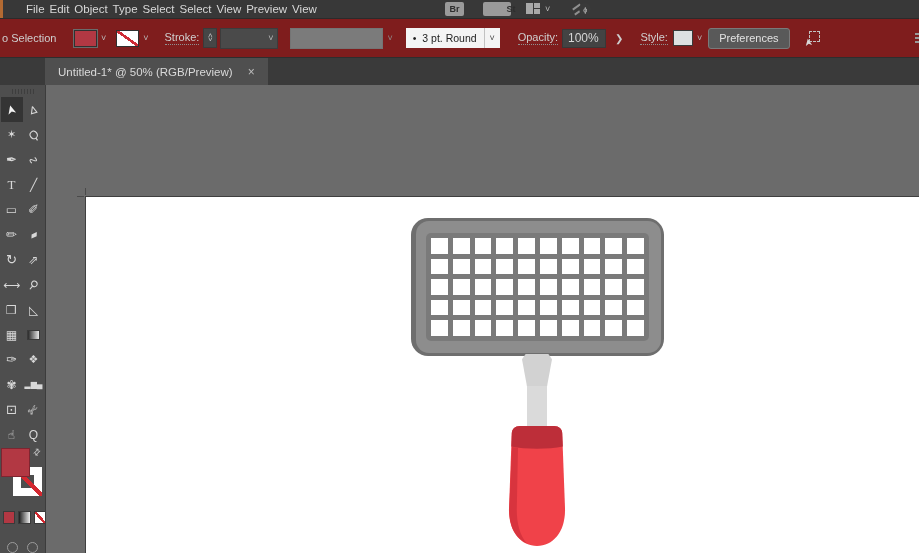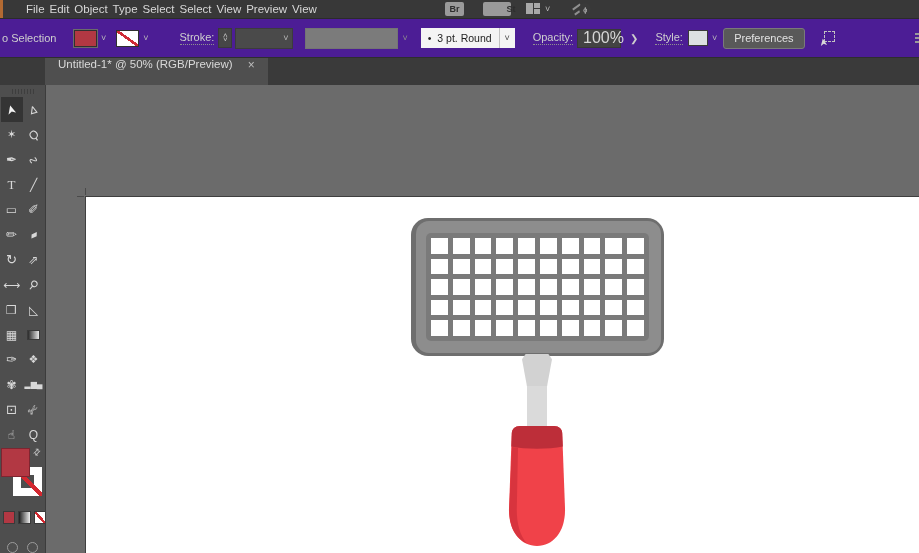--- a/index.html
+++ b/index.html
@@ -23,54 +23,54 @@
   .ws-icon div:first-child { grid-row:1/3; }
   .chev { color:#bdbdbd; font-size:9px; line-height:1; }
   .ws-chev { margin-left:4px; }
   .power-icon { margin-left:22px; position:relative; width:20px; height:16px; }
   .power-icon .slash1,.power-icon .slash2 { position:absolute; width:9px; height:2px; background:#8f8f8f; transform:rotate(-35deg); }
   .power-icon .slash1 { left:0; top:5px; } .power-icon .slash2 { left:2px; top:10px; }
   .power-icon .pcirc { position:absolute; right:1px; top:2px; width:12px; height:12px; border-radius:50%;
     background:#3a3a3a; color:#c9c9c9; font-size:7px; display:flex; align-items:center; justify-content:center; }
 
   
-  .controlbar { height:38px; background:#4c1d95; border-bottom:1px solid #2e2e2e; display:flex;
+  .controlbar { height:38px; background:#7f1d1d; border-bottom:1px solid #2e2e2e; display:flex;
     align-items:center; font-size:11px; color:#cfcfcf; flex:0 0 39px; position:relative; }
   .sel-status { margin-left:2px; width:56px; }
   .swatch { width:23px; height:17px; border:1px solid #303030; }
   .swatch.fill { outline:1px solid #6b6b6b; }
   .swatch.none { background:#fff; background-image:linear-gradient(to top right, transparent 45%, #cf2b35 45%, #cf2b35 56%, transparent 56%); }
   .sw-group { display:flex; align-items:center; gap:4px; }
   .lbl { border-bottom:1px dotted #909090; padding-bottom:1px; }
   .stepper { width:14px; height:20px; background:#464646; border:1px solid #3a3a3a; display:flex;
     flex-direction:column; align-items:center; justify-content:center; line-height:0.55; color:#c4c4c4; font-size:8px; }
   .dd { height:21px; background:#4a4a4a; border:1px solid #3c3c3c; display:flex; align-items:center;
     justify-content:flex-end; padding:0 4px; }
   .dd.weight { width:58px; }
   .dd.profile { width:93px; background:#7b7b7b; border-color:#747474; }
   .brush-field { height:20px; background:#f4f4f4; color:#1d1d1d; display:flex; align-items:center; }
   .brush-val { width:78px; display:flex; align-items:center; justify-content:center; gap:6px; font-size:10.5px; }
   .brush-chev { width:16px; height:20px; border-left:1px solid #c2c2c2; display:flex; align-items:center;
     justify-content:center; color:#444; }
   .valbox { width:44px; height:19px; background:#434343; border:1px solid #383838; color:#d6d6d6;
-    display:flex; align-items:center; padding-left:5px; font-size:16px; }
+    display:flex; align-items:center; padding-left:5px; font-size:12px; }
   .expand { color:#cdcdcd; font-size:10px; }
   .style-swatch { width:20px; height:16px; border:1px solid #3a3a3a; }
   .btn { height:21px; background:#595959; border:1px solid #7a7a7a; border-radius:3px; color:#e2e2e2;
     font-size:11px; padding:0 10px; display:flex; align-items:center; }
   .arrange-icon { position:relative; width:16px; height:15px; }
   .arrange-icon .frame { position:absolute; right:0; top:0; width:11px; height:11px; border:1px dashed #c2c2c2; }
   .arrange-icon .cursor { position:absolute; left:0; bottom:-2px; color:#d9d9d9; font-size:10px; transform:rotate(-100deg); }
   .panel-sliver { position:absolute; right:0; top:14px; width:4px; height:10px;
     background:repeating-linear-gradient(#9a9a9a 0 2px, transparent 2px 4px); }
 
   
   .tabbar { height:27px; background:#3a3a3a; display:flex; align-items:flex-end; flex:0 0 27px; }
   .tab { margin-left:45px; height:27px; background:#4f4f4f; color:#d9d9d9; font-size:11.5px;
-    display:flex; align-items:flex-start; padding:0 13px; gap:15px; }
+    display:flex; align-items:center; padding:0 13px; gap:15px; }
   .tab-close { color:#bdbdbd; font-size:12px; }
 
   
   .workspace { flex:1; display:flex; min-height:0; }
   .toolbar { position:relative; width:46px; background:#4e4e4e; border-right:1px solid #3c3c3c; overflow:hidden; }
   .tb-head { height:12px; display:flex; align-items:center; justify-content:center; }
   .tb-grip { width:22px; height:5px; background:repeating-linear-gradient(90deg,#3e3e3e 0 1px, transparent 1px 3px); }
   .tools { display:grid; grid-template-columns:22px 22px; justify-content:center; }
   .tool { height:25px; display:flex; align-items:center; justify-content:center; color:#d8d8d8; cursor:default; }
   .tool.selected { background:#343434; color:#f2f2f2; }
@@ -149,21 +149,21 @@
     <div class="sw-group" style="margin-left:16px">
       <div class="swatch fill" style="background: rgb(178, 56, 67);"></div>
       <span class="chev">˅</span>
     </div>
 
     <div class="sw-group" style="margin-left:10px">
       <div class="swatch none"></div>
       <span class="chev">˅</span>
     </div>
 
-    <span class="lbl" style="margin-left:31px">Stroke:</span>
+    <span class="lbl" style="margin-left:16px">Stroke:</span>
     <div class="stepper" style="margin-left:4px">
       <span>˄</span>
       <span>˅</span>
     </div>
     <div class="dd weight" style="margin-left:3px">
       <span class="chev">˅</span>
     </div>
 
     <div class="dd profile" style="margin-left:12px"></div>
     <span class="chev" style="margin-left:4px;color:#8e8e8e">˅</span>

